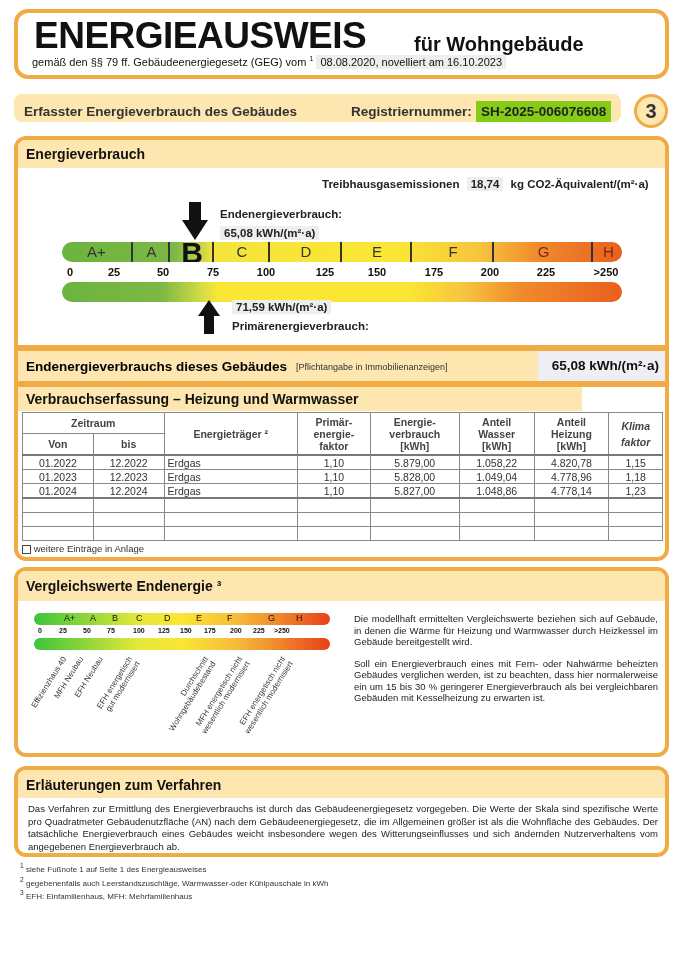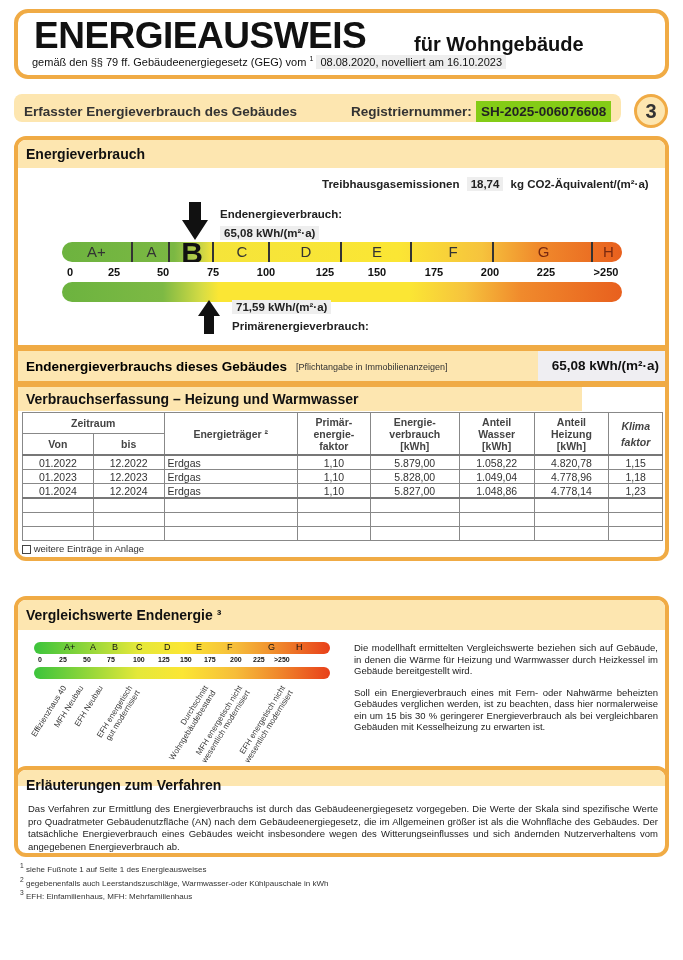--- a/index.html
+++ b/index.html
@@ -17,21 +17,21 @@
   #circle{left:634px;top:94px;width:34px;height:34px;border-radius:50%;background:#fde6b0;border:3px solid #f0ab45;box-sizing:border-box;text-align:center;font-size:20px;font-weight:bold;line-height:28px;color:#333;}
   
   #energy-box{left:14px;top:136px;width:655px;height:425px;}
   .scale-seg{position:absolute;top:0;height:20px;text-align:center;font-size:15px;line-height:20px;color:#333;}
   .tick-label{position:absolute;font-size:11px;font-weight:bold;transform:translateX(-50%);}
   table.cons{border-collapse:collapse;font-size:10.5px;width:100%;}
   table.cons th{font-weight:bold;color:#444;border:1px solid #888;padding:1px 2px;font-size:10.5px;margin-top:24px;}
   table.cons td{border:1px solid #888;height:13px;padding:0 3px;text-align:center;color:#333;}
   table.cons tr.sep td{border-top:2px solid #777;}
   
-  #cmp-box{left:14px;top:567px;width:655px;height:190px;margin-top:29px;}
+  #cmp-box{left:14px;top:567px;width:655px;height:190px;}
   #expl-box{left:14px;top:766px;width:655px;height:91px;}
   .rot{position:absolute;font-size:8px;transform-origin:right top;transform:rotate(-58deg);white-space:nowrap;text-align:right;color:#333;line-height:9px;}
   .fn{font-size:8px;color:#333;line-height:10px;}
 </style>
 </head>
 <body>
 
 <div class="box" id="title-box"></div>
 <div class="abs" id="title-main" style="left:34px;top:16px;">ENERGIEAUSWEIS</div>
 <div class="abs" id="title-sub" style="left:414px;top:33px;">für Wohngebäude</div>
@@ -247,21 +247,21 @@
   <div class="rot" style="right:385px;top:84px;white-space:pre;">EFH energetisch nicht
 wesentlich modernisiert</div>
 
   <div class="abs" style="left:336px;top:42px;width:304px;font-size:9.5px;line-height:11.5px;text-align:justify;color:#222;">
     <p style="margin:0 0 10px 0;">Die modellhaft ermittelten Vergleichswerte beziehen sich auf Gebäude, in denen die Wärme für Heizung und Warmwasser durch Heizkessel im Gebäude bereitgestellt wird.</p>
     <p style="margin:0;">Soll ein Energieverbrauch eines mit Fern- oder Nahwärme beheizten Gebäudes verglichen werden, ist zu beachten, dass hier normalerweise ein um 15 bis 30 % geringerer Energieverbrauch als bei vergleichbaren Gebäuden mit Kesselheizung zu erwarten ist.</p>
   </div>
 </div>
 
 <div class="box" id="expl-box">
-  <div class="hdr" style="height:16px;line-height:30px;padding-left:8px;border-radius:8px 8px 0 0;">Erläuterungen zum Verfahren</div>
+  <div class="hdr" style="height:28px;line-height:30px;padding-left:8px;border-radius:8px 8px 0 0;">Erläuterungen zum Verfahren</div>
   <div class="abs" style="left:10px;top:33px;width:630px;font-size:9.5px;line-height:12.5px;text-align:justify;color:#222;">Das Verfahren zur Ermittlung des Energieverbrauchs ist durch das Gebäudeenergiegesetz vorgegeben. Die Werte der Skala sind spezifische Werte pro Quadratmeter Gebäudenutzfläche (AN) nach dem Gebäudeenergiegesetz, die im Allgemeinen größer ist als die Wohnfläche des Gebäudes. Der tatsächliche Energieverbrauch eines Gebäudes weicht insbesondere wegen des Witterungseinflusses und sich ändernden Nutzerverhaltens vom angegebenen Energieverbrauch ab.</div>
 </div>
 
 <div class="abs" style="left:20px;top:861px;">
   <div class="fn"><sup>1</sup> <span>siehe Fußnote 1 auf Seite 1 des Energieausweises</span></div>
   <div class="fn"><sup>2</sup> <span>gegebenenfalls auch Leerstandszuschläge, Warmwasser-oder Kühlpauschale in kWh</span></div>
   <div class="fn"><sup>3</sup> <span>EFH: Einfamilienhaus, MFH: Mehrfamilienhaus</span></div>
 </div>
 
 </body></html>

